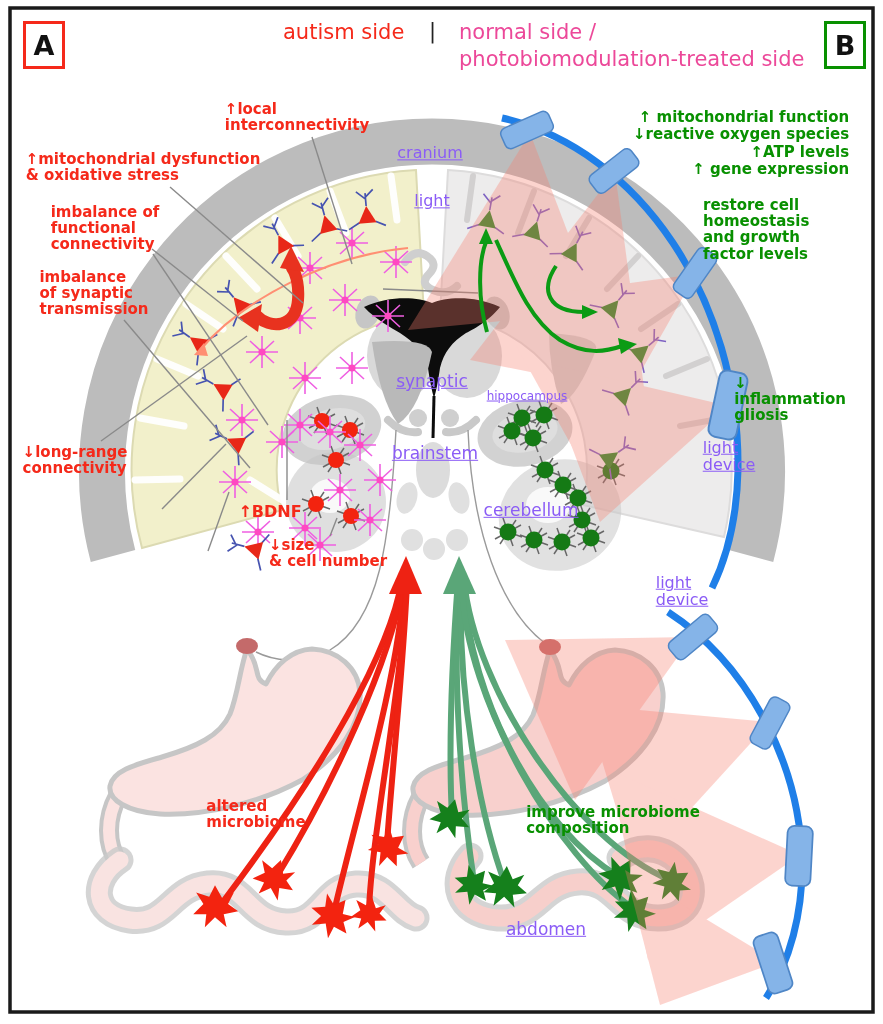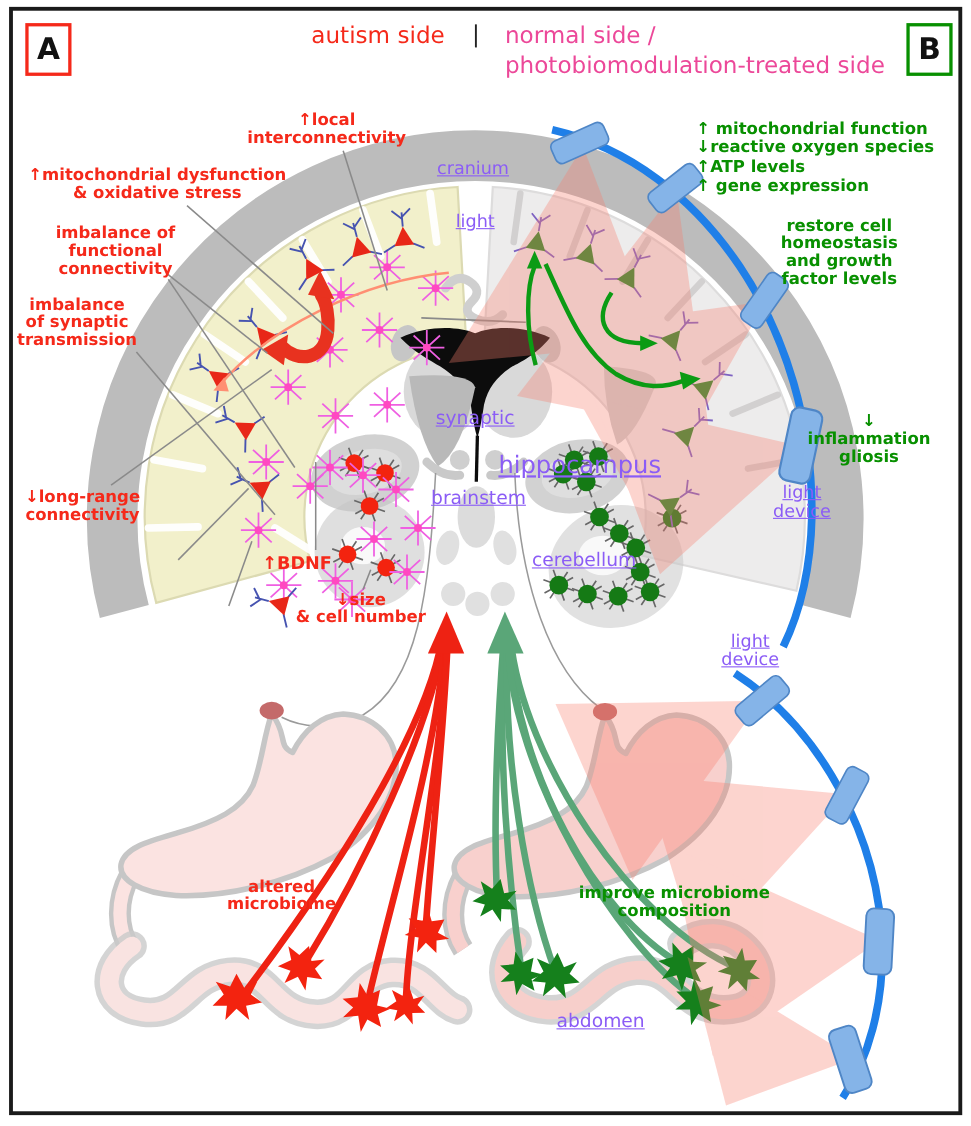--- a/index.html
+++ b/index.html
@@ -1,24 +1,24 @@
 <!DOCTYPE html>
 <html><head>
 <meta charset="utf-8">
 <style>
   html,body{margin:0;padding:0;background:#ffffff;}
   #fig{position:relative;width:883px;height:1024px;background:#fff;overflow:hidden;
        font-family:"DejaVu Sans","Liberation Sans",sans-serif;}
   #scene{position:absolute;left:0;top:0;}
-  .lbl{position:absolute;transform:translate(-50%,-50%);text-align:center;
+  .lbl{position:absolute;transform:translate(-50%,-50%);
        white-space:pre-line;line-height:1.08;pointer-events:none;}
   .lbl-red{color:#f5291a;font-weight:bold;font-size:15px;}
   .lbl-green{color:#089000;font-weight:bold;font-size:15px;}
   .lbl-black{color:#8b5cf6;font-weight:normal;font-size:16px;text-decoration:underline;}
-  .lbl-left{transform:translate(0,-50%);text-align:left;}
+  .lbl-left{transform:translate(0,-50%);text-align:right;}
   .hdr{position:absolute;font-size:21px;white-space:pre-line;}
   .hdr-red{color:#f5291a;}
   .hdr-green{color:#ec4899;text-align:left;line-height:1.3;}
   .hdr-div{color:#222;}
   .panel-box{position:absolute;width:36px;height:42px;display:flex;align-items:center;
        justify-content:center;font-weight:bold;font-size:27px;color:#111;background:#fff;}
   .panel-a{border:3px solid #f5291a;}
   .panel-b{border:3px solid #089000;}
 </style>
 </head>
@@ -359,21 +359,21 @@
 <div class="hdr hdr-green" style="left:459px;top:19px;white-space:pre-line;">normal side /
 photobiomodulation-treated side</div>
 
 <div class="lbl lbl-red" style="left:297px;top:117px;">↑local
 interconnectivity</div>
 <div class="lbl lbl-red" style="left:143px;top:167px;">↑mitochondrial dysfunction
 &amp; oxidative stress</div>
 <div class="lbl lbl-red" style="left:105px;top:228px;">imbalance of
 functional
 connectivity</div>
-<div class="lbl lbl-red" style="left:70px;top:293px;">imbalance
+<div class="lbl lbl-red" style="left:94px;top:293px;">imbalance
 of synaptic
 transmission</div>
 <div class="lbl lbl-red" style="left:75px;top:460px;">↓long-range
 connectivity</div>
 <div class="lbl lbl-red" style="left:270px;top:512px;font-size:16px;">↑BDNF</div>
 <div class="lbl lbl-red" style="left:328px;top:553px;">↓size
 &amp; cell number</div>
 <div class="lbl lbl-red" style="left:256px;top:814px;">altered
 microbiome</div>
 
@@ -384,21 +384,21 @@
 <div class="lbl lbl-green" style="left:763px;top:229px;">restore cell homeostasis
 and growth factor levels</div>
 <div class="lbl lbl-green" style="left:790px;top:371px;margin-top:28px;">↓ inflammation
 gliosis</div>
 <div class="lbl lbl-green" style="left:613px;top:820px;">improve microbiome
 composition</div>
 
 <div class="lbl lbl-black" style="left:430px;top:153px;">cranium</div>
 <div class="lbl lbl-black" style="left:432px;top:201px;">light</div>
 <div class="lbl lbl-black" style="left:432px;top:381px;font-size:17px;">synaptic</div>
-<div class="lbl lbl-black" style="left:527px;top:396px;font-size:22px;margin-top:28px;">hippocampus</div>
+<div class="lbl lbl-black" style="left:527px;top:396px;font-size:12px;">hippocampus</div>
 <div class="lbl lbl-black" style="left:435px;top:453px;font-size:17px;">brainstem</div>
 <div class="lbl lbl-black" style="left:531px;top:510px;font-size:17px;">cerebellum</div>
 <div class="lbl lbl-black" style="left:729px;top:456px;">light
 device</div>
 <div class="lbl lbl-black" style="left:682px;top:591px;">light
 device</div>
 <div class="lbl lbl-black" style="left:546px;top:929px;font-size:17px;">abdomen</div>
 
 </div>
 

